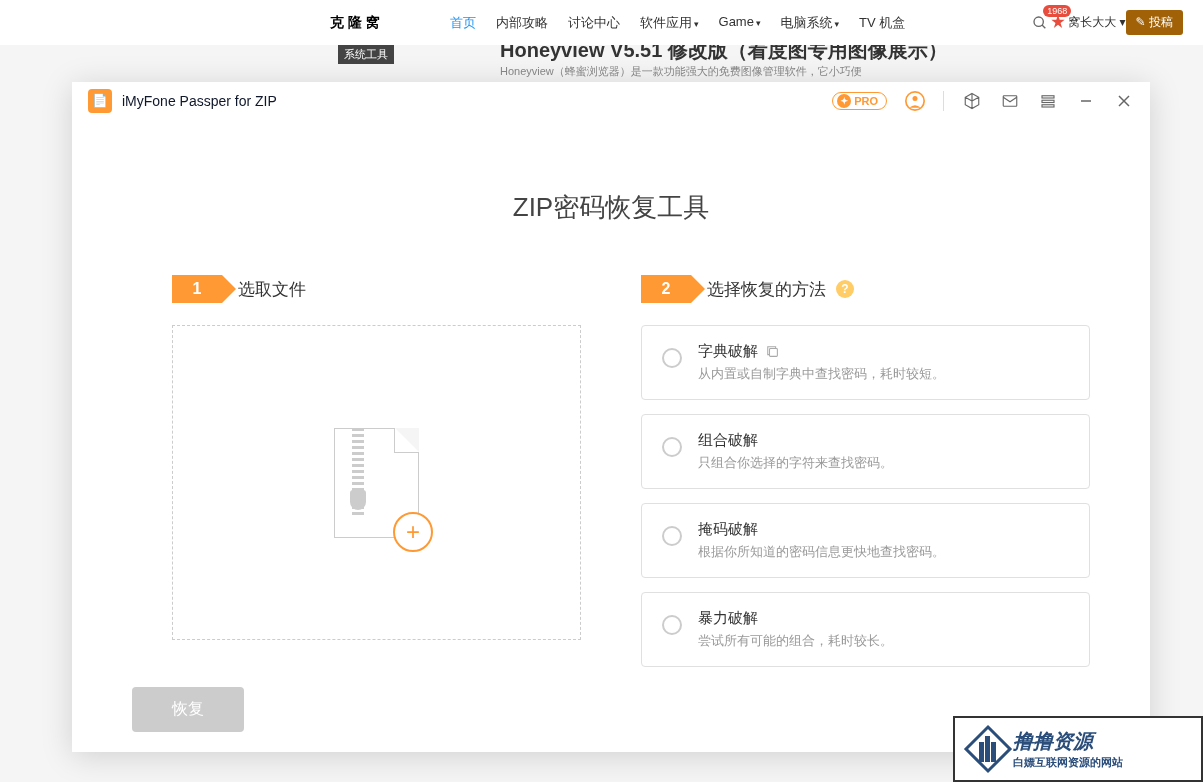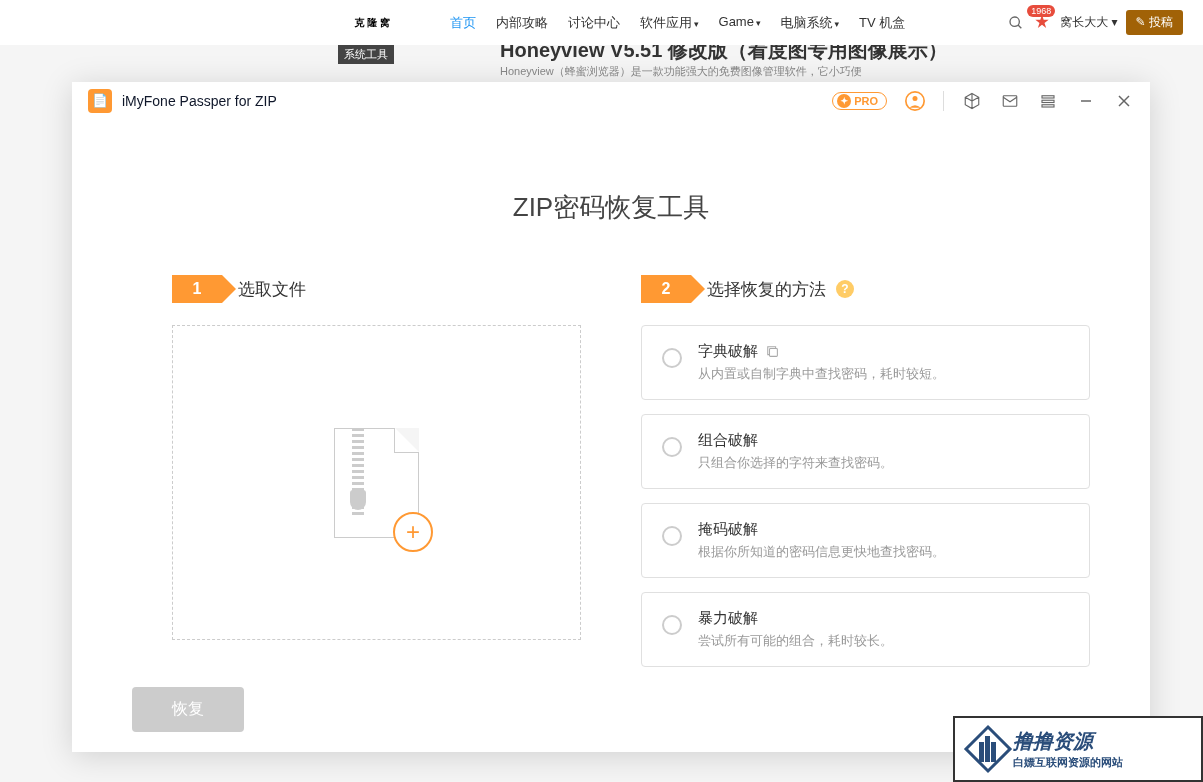--- a/index.html
+++ b/index.html
@@ -21,30 +21,30 @@
       display: flex;
       align-items: center;
       padding: 0 20px;
       z-index: 1;
       font-size: 13px;
     }
     .bg-logo {
       width: 60px;
       display: flex;
       flex-direction: column;
-      align-items: flex-end;
+      align-items: flex-start;
       margin-left: 310px;
-      font-size: 10px;
+      font-size: 14px;
     }
     .bg-logo-text { font-weight: bold; }
     .bg-nav { display: flex; gap: 20px; margin-left: 60px; }
     .bg-nav-item { color: #333; cursor: pointer; font-size: 13px; }
     .bg-nav-item.active { color: #2196f3; }
     .bg-nav-item .arrow { font-size: 9px; margin-left: 2px; }
-    .bg-right { margin-left: auto; display: flex; align-items: center; gap: 8px; }
+    .bg-right { margin-left: auto; display: flex; align-items: center; gap: 0; }
     .bg-search-icon { width: 16px; height: 16px; }
     .bg-badge {
       position: relative;
       width: 20px; height: 20px;
     }
     .bg-badge-num {
       position: absolute;
       top: -8px; left: -5px;
       background: #e74c3c;
       color: #fff;

